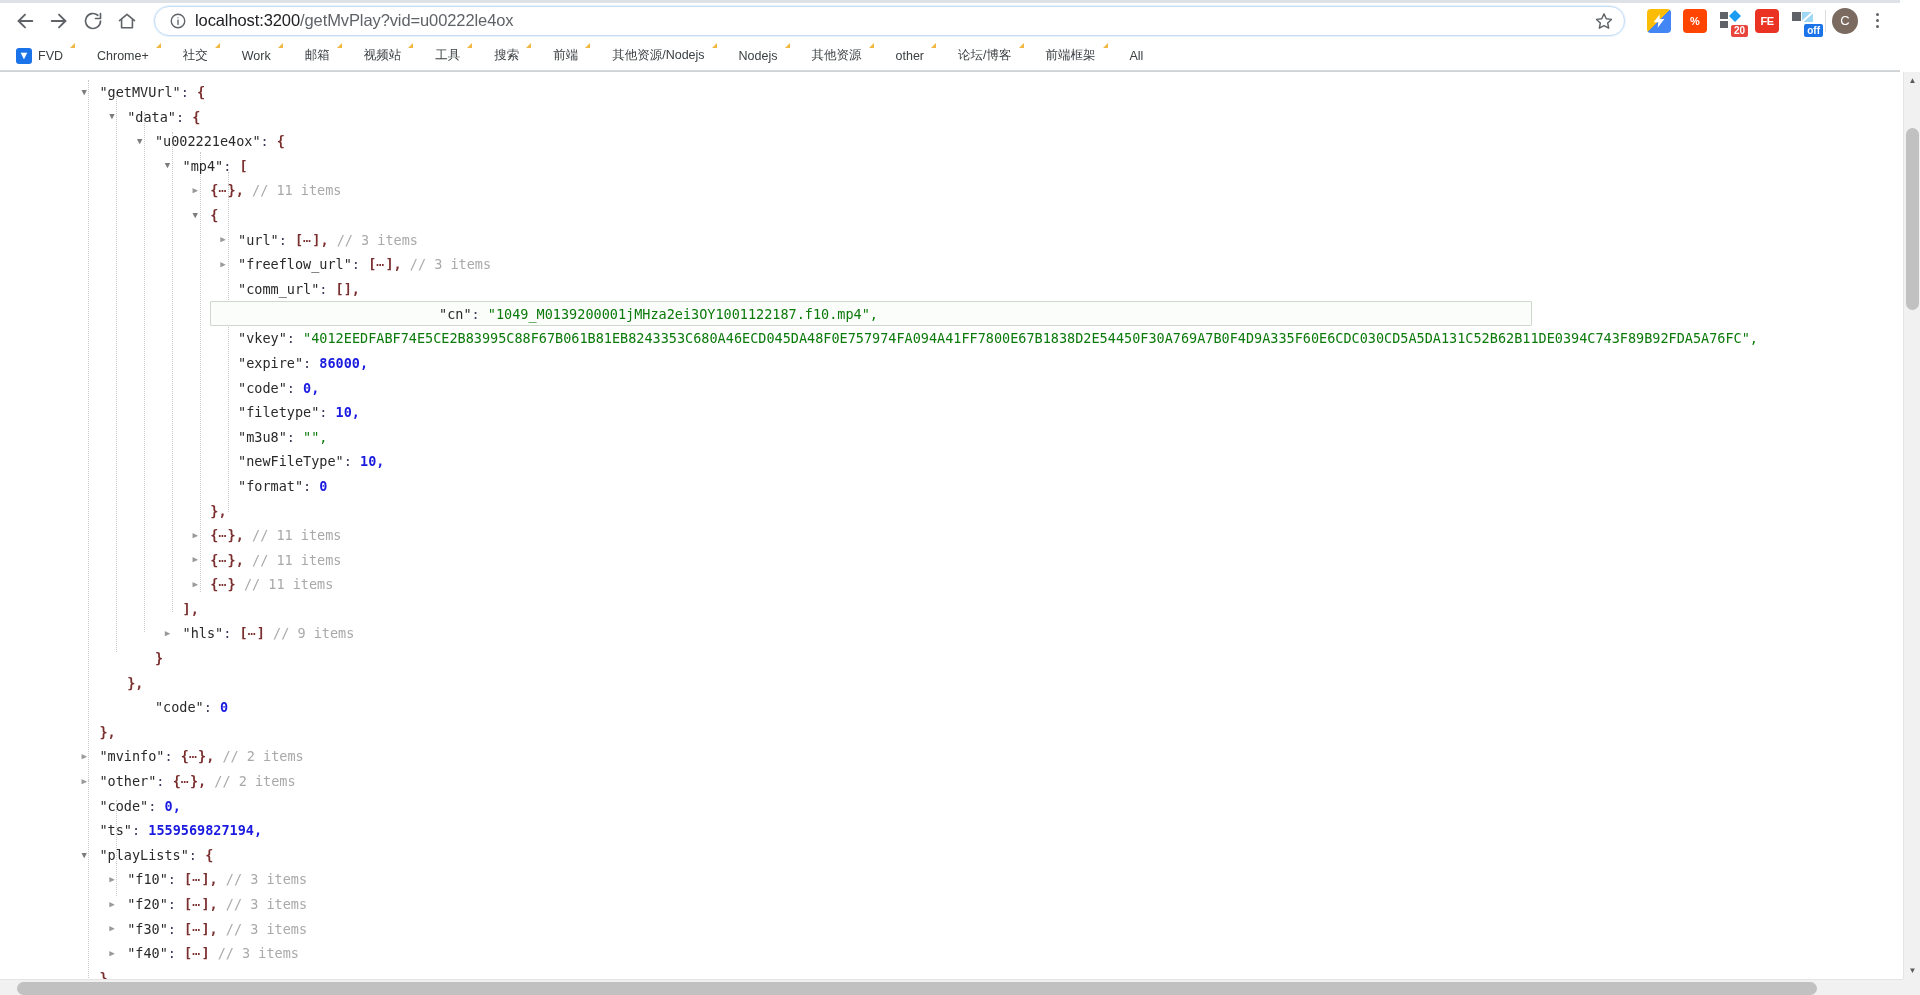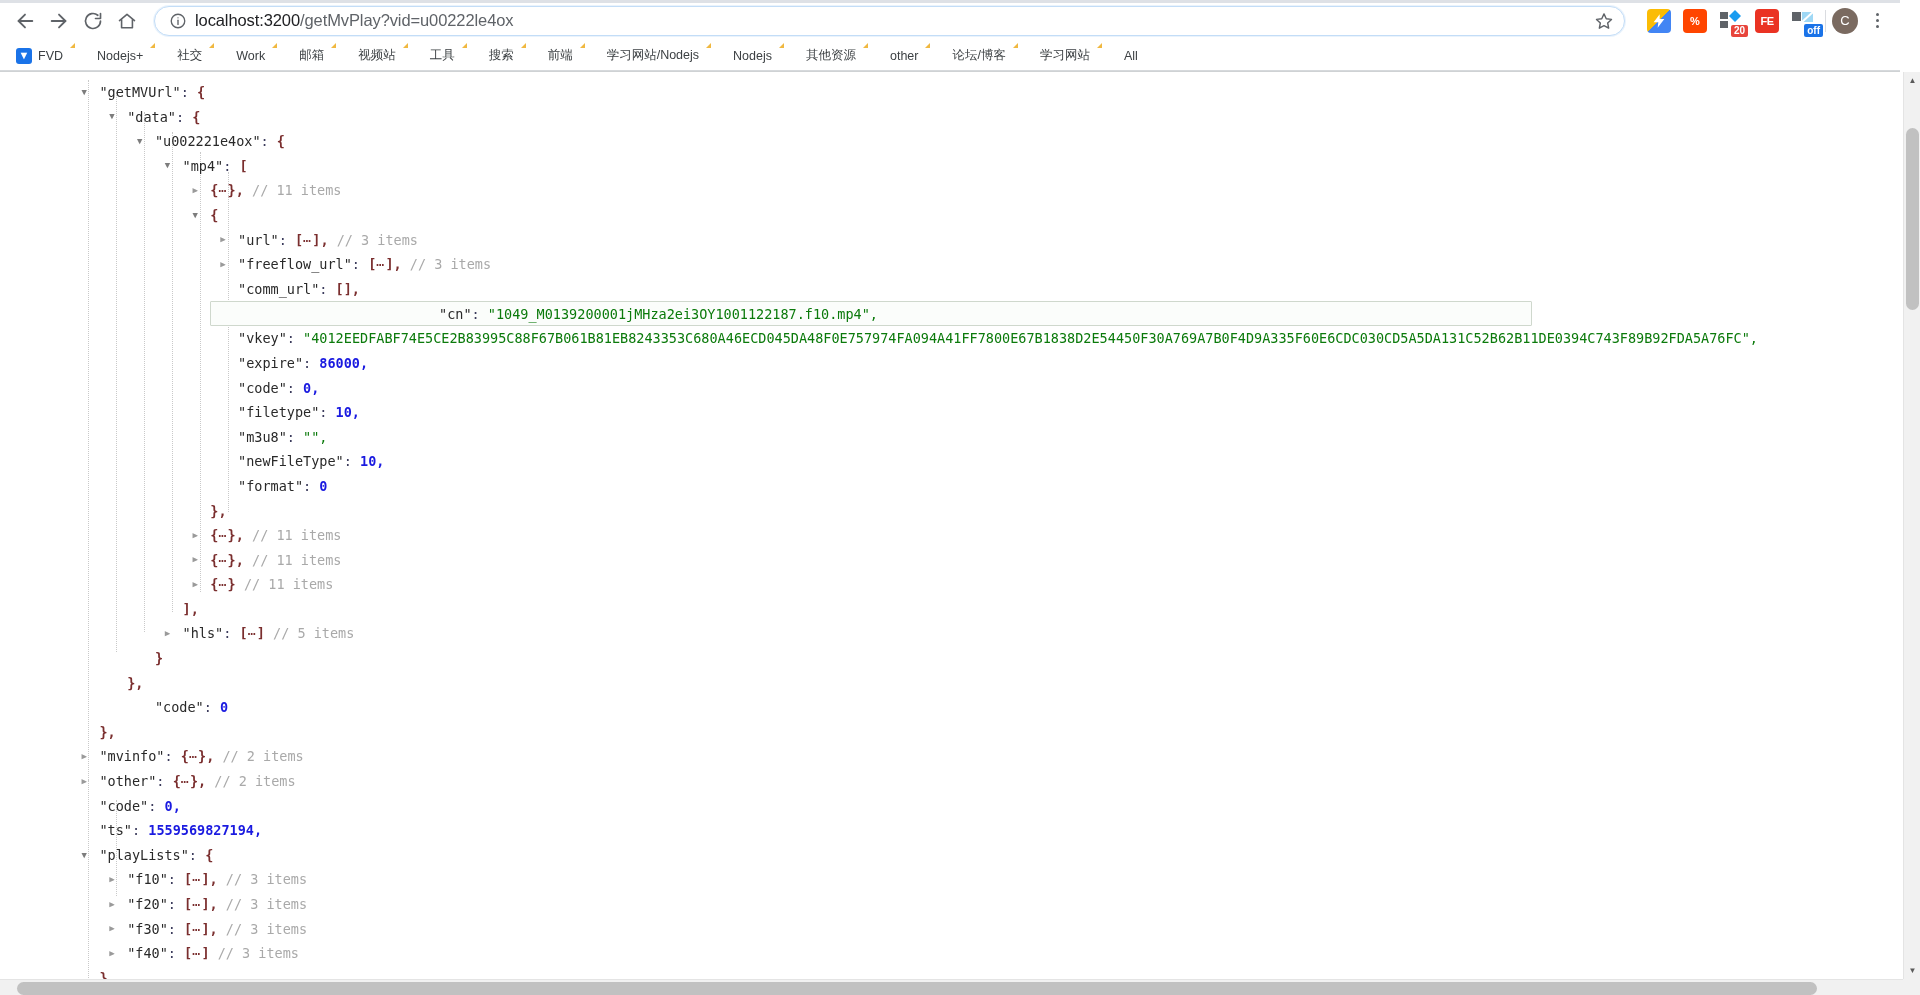--- a/index.html
+++ b/index.html
@@ -367,21 +367,21 @@
 
   <div class="bookmark-bar" id="bookmarks-bar">
       <div class="bm">
         <span class="bm-icon">
           <span class="fvd-ico">▼</span>
         </span>
         <span class="bm-label">FVD</span>
       </div>
       <div class="bm">
         <span class="bm-icon"><span class="folder-ico"></span></span>
-        <span class="bm-label">Nodejs+</span>
+        <span class="bm-label">Chrome+</span>
       </div>
       <div class="bm">
         <span class="bm-icon"><span class="folder-ico"></span></span>
         <span class="bm-label">社交</span>
       </div>
       <div class="bm">
         <span class="bm-icon"><span class="folder-ico"></span></span>
         <span class="bm-label">Work</span>
       </div>
       <div class="bm">
@@ -399,41 +399,41 @@
       <div class="bm">
         <span class="bm-icon"><span class="folder-ico"></span></span>
         <span class="bm-label">搜索</span>
       </div>
       <div class="bm">
         <span class="bm-icon"><span class="folder-ico"></span></span>
         <span class="bm-label">前端</span>
       </div>
       <div class="bm">
         <span class="bm-icon"><span class="folder-ico"></span></span>
-        <span class="bm-label">学习网站/Nodejs</span>
+        <span class="bm-label">其他资源/Nodejs</span>
       </div>
       <div class="bm">
         <span class="bm-icon"><span class="folder-ico"></span></span>
         <span class="bm-label">Nodejs</span>
       </div>
       <div class="bm">
         <span class="bm-icon"><span class="folder-ico"></span></span>
         <span class="bm-label">其他资源</span>
       </div>
       <div class="bm">
         <span class="bm-icon"><span class="folder-ico"></span></span>
         <span class="bm-label">other</span>
       </div>
       <div class="bm">
         <span class="bm-icon"><span class="folder-ico"></span></span>
         <span class="bm-label">论坛/博客</span>
       </div>
       <div class="bm">
         <span class="bm-icon"><span class="folder-ico"></span></span>
-        <span class="bm-label">学习网站</span>
+        <span class="bm-label">前端框架</span>
       </div>
       <div class="bm">
         <span class="bm-icon"><span class="folder-ico"></span></span>
         <span class="bm-label">All</span>
       </div>
     </div>
 </div>
 
 <div class="page-area">
   <div class="json-scroll">
@@ -463,21 +463,21 @@
         <div class="row"><span class="indent" style="width: 205.92px;"></span><span class="tri blank">&nbsp;</span> <span class="key">"code"</span><span class="punc">:</span>  <span class="num">0,</span></div>
         <div class="row"><span class="indent" style="width: 205.92px;"></span><span class="tri blank">&nbsp;</span> <span class="key">"filetype"</span><span class="punc">:</span>  <span class="num">10,</span></div>
         <div class="row"><span class="indent" style="width: 205.92px;"></span><span class="tri blank">&nbsp;</span> <span class="key">"m3u8"</span><span class="punc">:</span>  <span class="str">"",</span></div>
         <div class="row"><span class="indent" style="width: 205.92px;"></span><span class="tri blank">&nbsp;</span> <span class="key">"newFileType"</span><span class="punc">:</span>  <span class="num">10,</span></div>
         <div class="row"><span class="indent" style="width: 205.92px;"></span><span class="tri blank">&nbsp;</span> <span class="key">"format"</span><span class="punc">:</span>  <span class="num">0</span></div>
         <div class="row"><span class="indent" style="width: 178.2px;"></span><span class="tri blank">&nbsp;</span> <span class="brace">},</span></div>
         <div class="row"><span class="indent" style="width: 178.2px;"></span><span class="tri">▶</span> <span class="brace">{</span><span class="ell">⋯</span><span class="brace">},</span> <span class="comment">// 11 items</span></div>
         <div class="row"><span class="indent" style="width: 178.2px;"></span><span class="tri">▶</span> <span class="brace">{</span><span class="ell">⋯</span><span class="brace">},</span> <span class="comment">// 11 items</span></div>
         <div class="row"><span class="indent" style="width: 178.2px;"></span><span class="tri">▶</span> <span class="brace">{</span><span class="ell">⋯</span><span class="brace">}</span> <span class="comment">// 11 items</span></div>
         <div class="row"><span class="indent" style="width: 150.48px;"></span><span class="tri blank">&nbsp;</span> <span class="brace">],</span></div>
-        <div class="row"><span class="indent" style="width: 150.48px;"></span><span class="tri">▶</span> <span class="key">"hls"</span><span class="punc">:</span>  <span class="brace">[</span><span class="ell">⋯</span><span class="brace">]</span> <span class="comment">// 5 items</span></div>
+        <div class="row"><span class="indent" style="width: 150.48px;"></span><span class="tri">▶</span> <span class="key">"hls"</span><span class="punc">:</span>  <span class="brace">[</span><span class="ell">⋯</span><span class="brace">]</span> <span class="comment">// 9 items</span></div>
         <div class="row"><span class="indent" style="width: 122.76px;"></span><span class="tri blank">&nbsp;</span> <span class="brace">}</span></div>
         <div class="row"><span class="indent" style="width: 95.04px;"></span><span class="tri blank">&nbsp;</span> <span class="brace">},</span></div>
         <div class="row"><span class="indent" style="width: 122.76px;"></span><span class="tri blank">&nbsp;</span> <span class="key">"code"</span><span class="punc">:</span>  <span class="num">0</span></div>
         <div class="row"><span class="indent" style="width: 67.32px;"></span><span class="tri blank">&nbsp;</span> <span class="brace">},</span></div>
         <div class="row"><span class="indent" style="width: 67.32px;"></span><span class="tri">▶</span> <span class="key">"mvinfo"</span><span class="punc">:</span>  <span class="brace">{</span><span class="ell">⋯</span><span class="brace">},</span> <span class="comment">// 2 items</span></div>
         <div class="row"><span class="indent" style="width: 67.32px;"></span><span class="tri">▶</span> <span class="key">"other"</span><span class="punc">:</span>  <span class="brace">{</span><span class="ell">⋯</span><span class="brace">},</span> <span class="comment">// 2 items</span></div>
         <div class="row"><span class="indent" style="width: 67.32px;"></span><span class="tri blank">&nbsp;</span> <span class="key">"code"</span><span class="punc">:</span>  <span class="num">0,</span></div>
         <div class="row"><span class="indent" style="width: 67.32px;"></span><span class="tri blank">&nbsp;</span> <span class="key">"ts"</span><span class="punc">:</span>  <span class="num">1559569827194,</span></div>
         <div class="row"><span class="indent" style="width: 67.32px;"></span><span class="tri open">▼</span> <span class="key">"playLists"</span><span class="punc">:</span>  <span class="brace">{</span></div>
         <div class="row"><span class="indent" style="width: 95.04px;"></span><span class="tri">▶</span> <span class="key">"f10"</span><span class="punc">:</span>  <span class="brace">[</span><span class="ell">⋯</span><span class="brace">],</span> <span class="comment">// 3 items</span></div>

